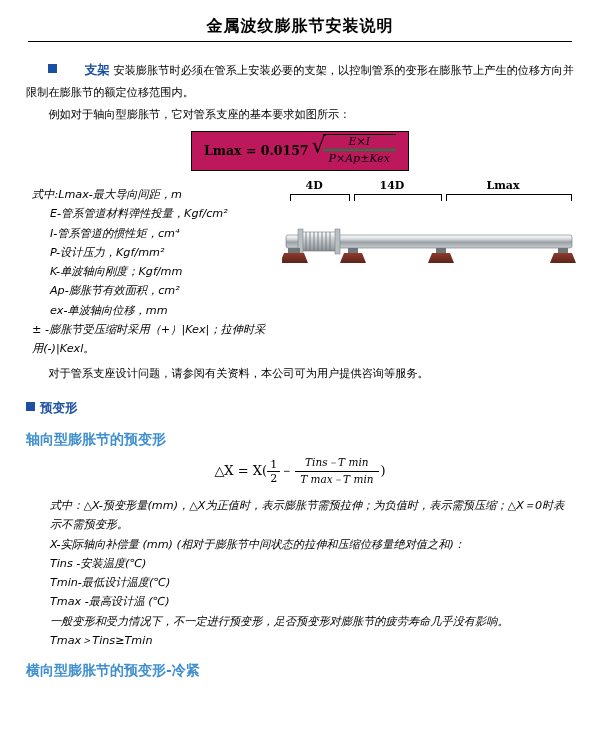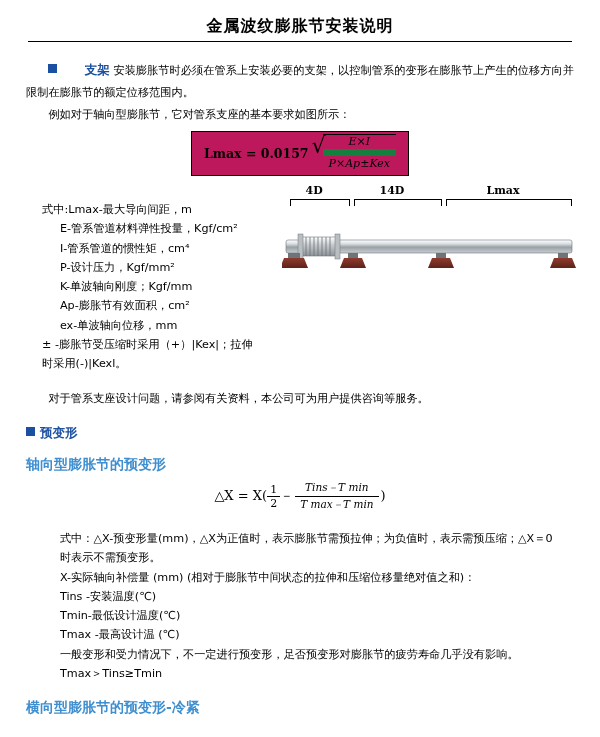--- a/index.html
+++ b/index.html
@@ -66,23 +66,24 @@
   .sec-head-line {
     margin: 9px 0 2px 0;
   }
   .blue-sub {
     color: #3f8fd0;
     font-weight: bold;
     font-size: 14px;
     margin: 12px 0 4px 0;
   }
   .list {
-    margin: 16px;
+    margin: 6px;
     padding: 0;
     list-style: none;
+    font-style: italic;
   }
   .list li {
     line-height: 1.72;
     font-size: 11.2px;
     padding-left: 1.6em;
   }
   .list li.noindent {
     padding-left: 0;
   }
 
@@ -125,21 +126,21 @@
     vertical-align: middle;
     font-family: "DejaVu Serif", "Liberation Serif", serif;
     font-style: italic;
     font-size: 11px;
     border-top: 1px solid #000;
     padding-top: 0px;
     margin-top: -2px;
   }
   .frac .num {
     display: block;
-    border-bottom: 7px solid #15803d;
+    border-bottom: 2px solid #15803d;
     padding: 0 6px 1px 6px;
   }
   .frac .den {
     display: block;
     padding: 1px 6px 0 6px;
     font-style: italic;
   }
 
   
   .f2 {

